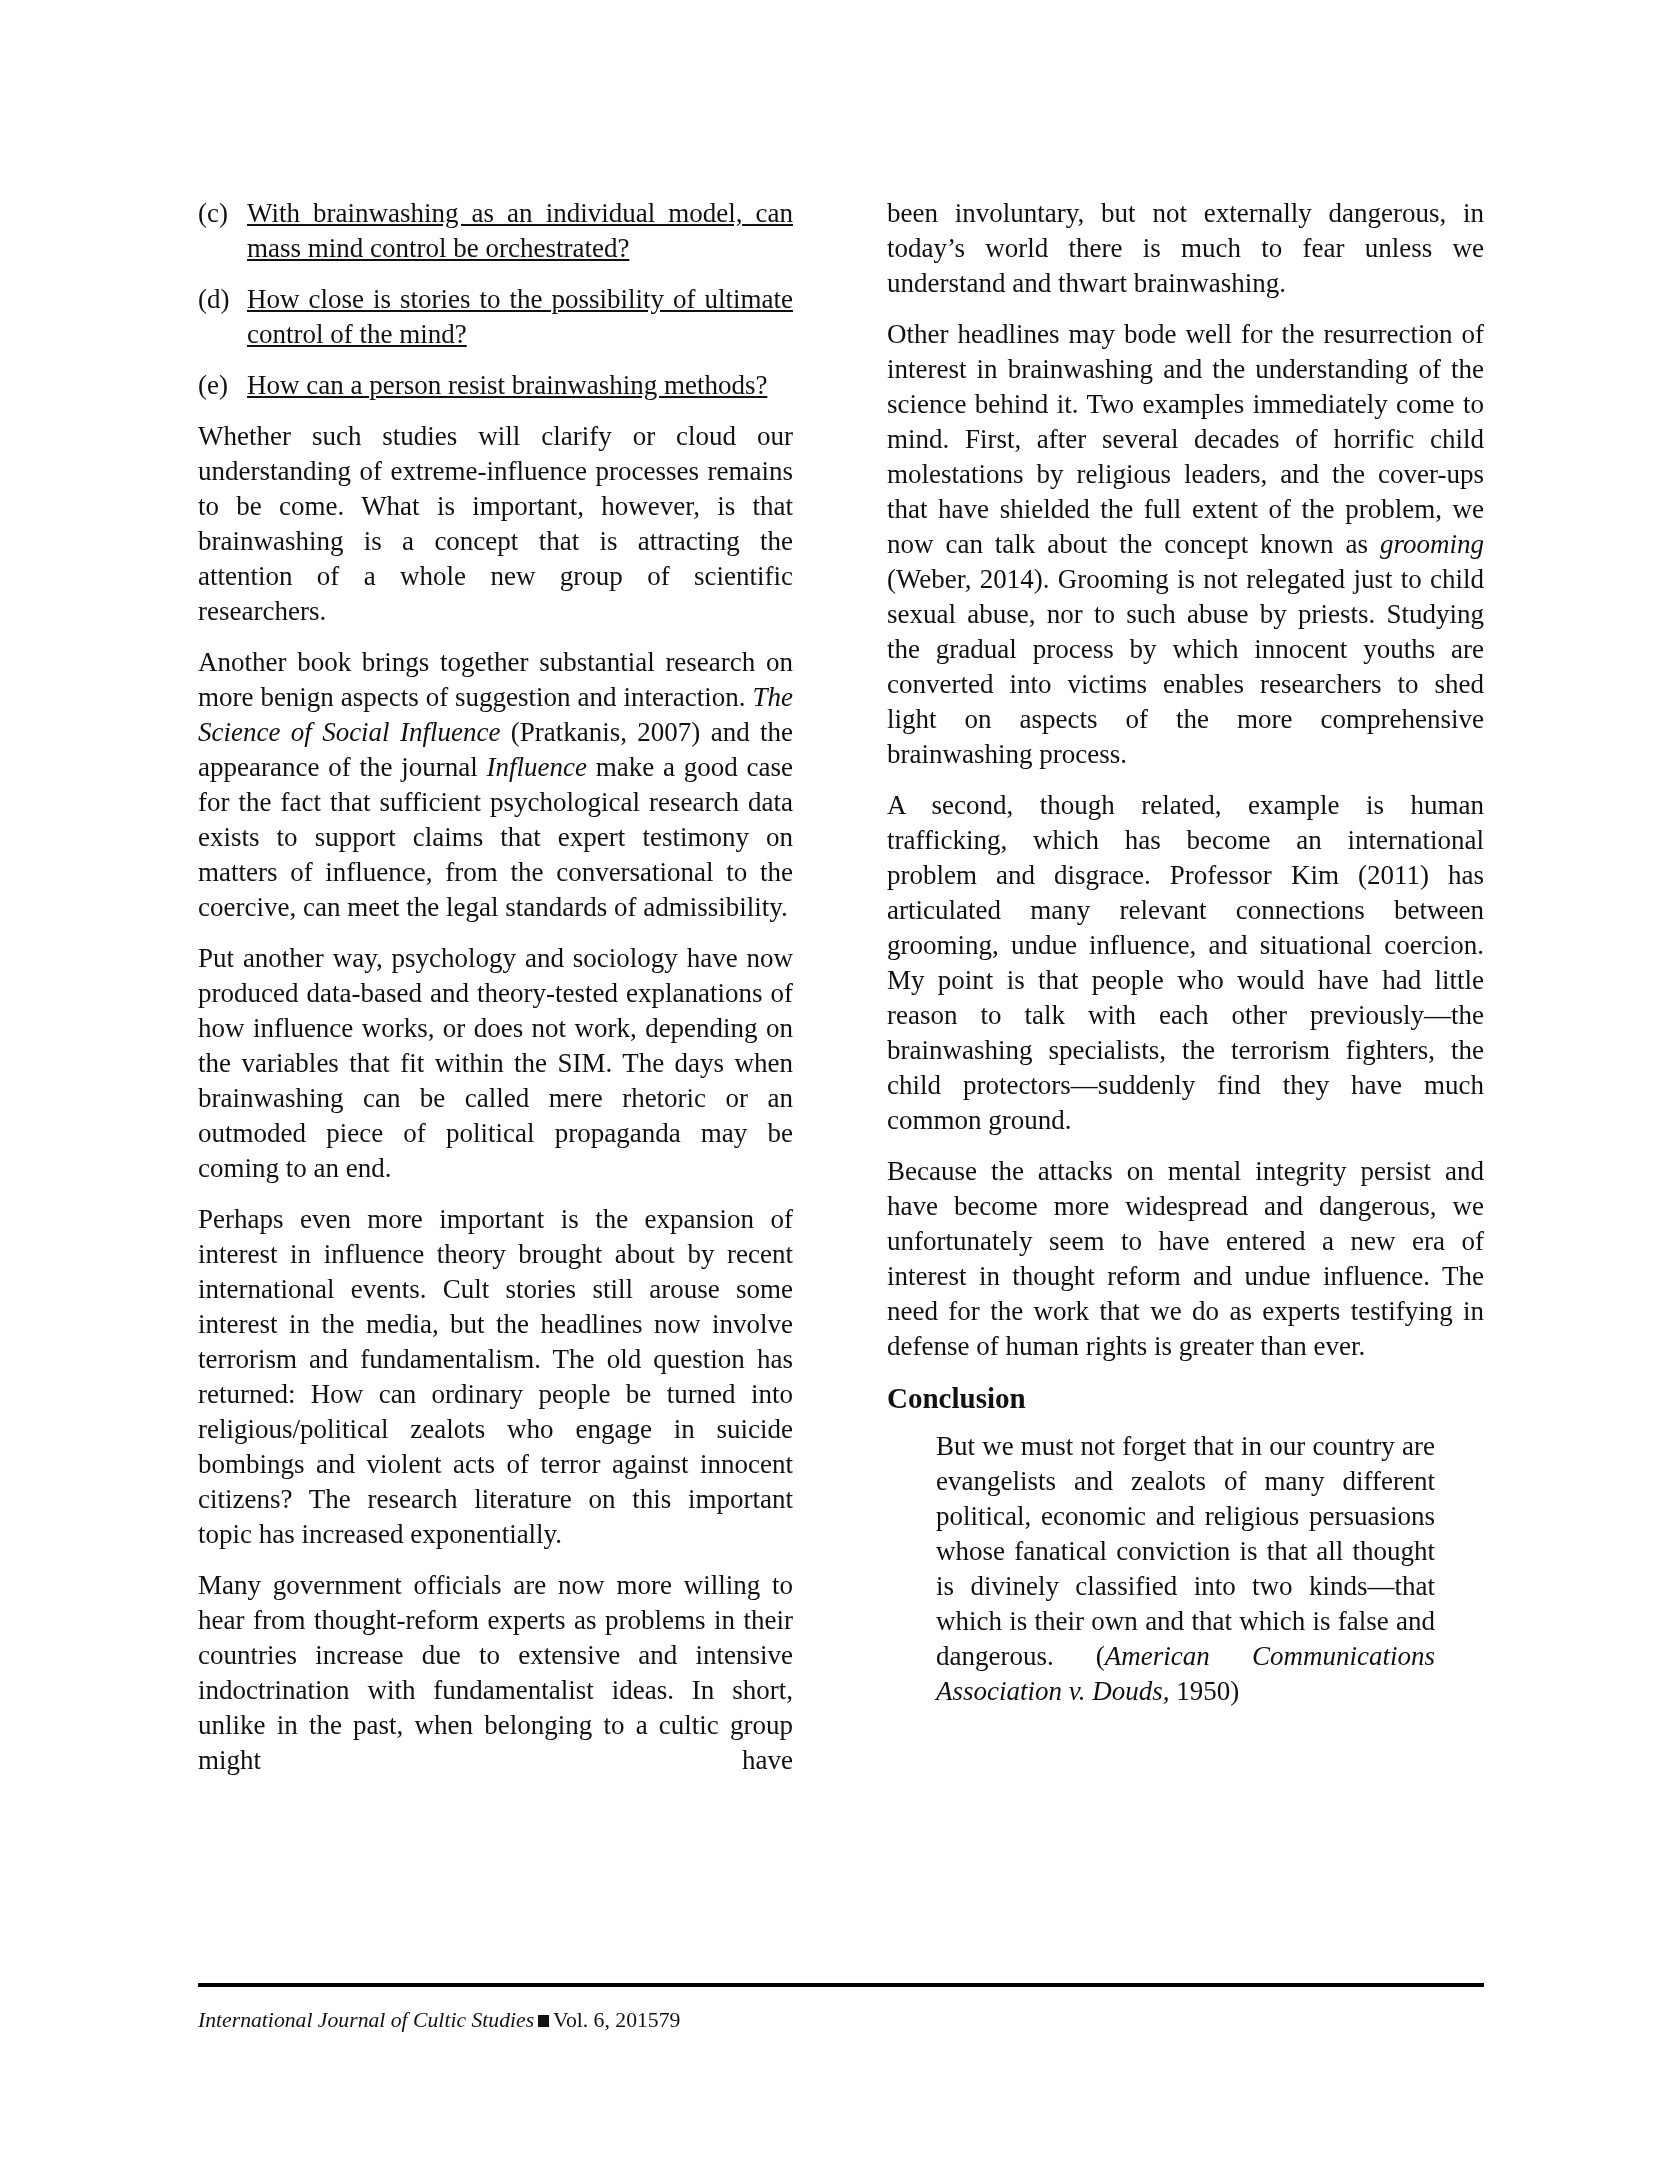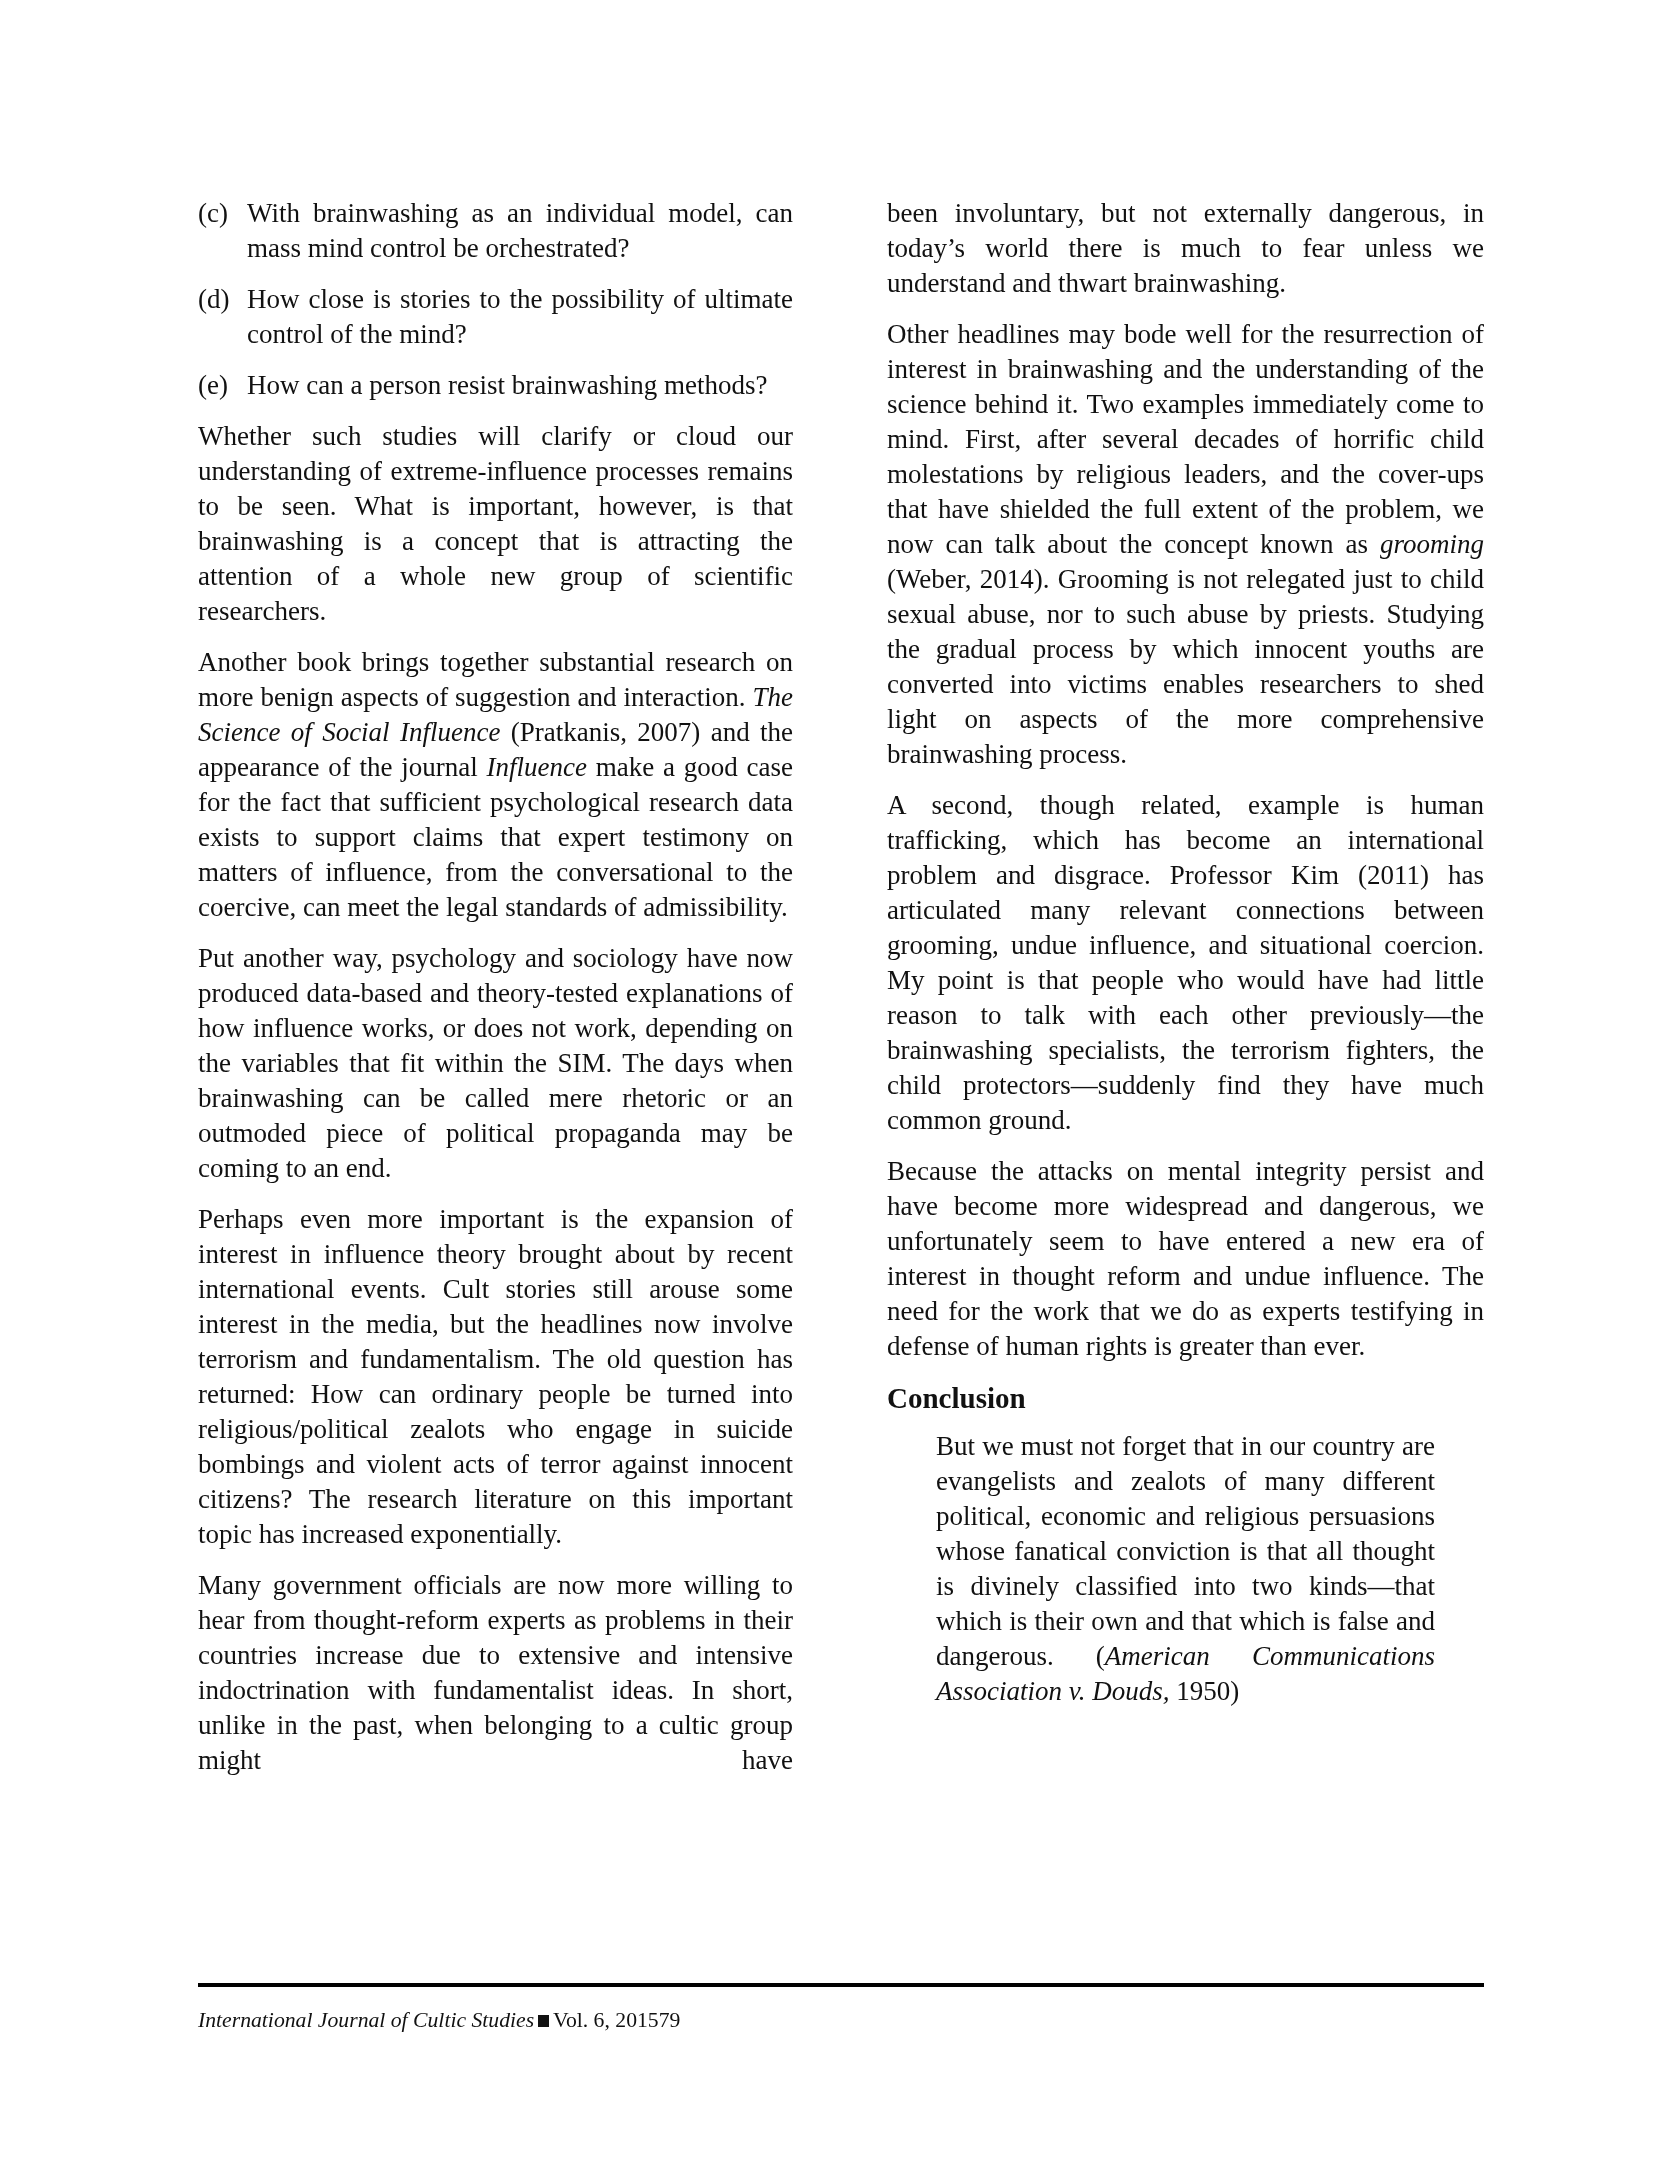--- a/index.html
+++ b/index.html
@@ -5,21 +5,21 @@
   html, body { margin:0; padding:0; background:#ffffff; }
   body { width:1680px; height:2174px; position:relative; overflow:hidden;
          font-family:"Liberation Serif", "DejaVu Serif", serif; color:#111; }
   .col { position:absolute; top:196px; font-size:27px; line-height:35px; }
   .col.left { left:198px; width:595px; }
   .col.right { left:887px; width:597px; }
   p { margin:0 0 16px 0; text-align:justify; text-align-last:left; }
   .qlist { margin:0 0 16px 0; padding:0; list-style:none; }
   .qlist li { display:flex; margin-bottom:16px; text-align:justify; }
   .qlist li .lbl { width:49px; flex:0 0 49px; }
-  .qlist li .txt { flex:1; text-align:justify; }
+  .qlist li .txt { flex:1; text-align:justify;text-decoration:underline; }
   h2 { font-size:29px; font-weight:bold; margin:3.8px 0 13px 0; line-height:36px; }
   blockquote { margin:0 0 12px 49px; width:499px; text-align:justify; }
   i { font-style:italic; }
   .rule { position:absolute; left:198px; top:1983px; width:1286px; height:3.8px; background:#000; }
   .footer { position:absolute; left:198px; top:2008px; width:1286px; font-size:21.7px; display:flex; justify-content:flex-start; }
   .footer .journal i { font-style:italic; }
   .sq { display:inline-block; width:11.3px; height:11.3px; background:#111; margin:0 3.8px 1.9px 3.8px; vertical-align:middle; }
 </style>
 </head>
 <body>
@@ -32,21 +32,21 @@
     </li>
     <li>
       <span class="lbl">(d)</span>
       <span class="txt">How close is stories to the possibility of ultimate control of the mind?</span>
     </li>
     <li>
       <span class="lbl">(e)</span>
       <span class="txt">How can a person resist brainwashing methods?</span>
     </li>
   </ul>
-  <p>Whether such studies will clarify or cloud our understanding of extreme-influence processes remains to be seen. What is important, however, is that brainwashing is a concept that is attracting the attention of a whole new group of scientific researchers.</p>
+  <p>Whether such studies will clarify or cloud our understanding of extreme-influence processes remains to be come. What is important, however, is that brainwashing is a concept that is attracting the attention of a whole new group of scientific researchers.</p>
   <p><span>Another book brings together substantial research on more benign aspects of suggestion and interaction. </span><i>The Science of Social Influence</i><span> (Pratkanis, 2007) and the appearance of the journal </span><i>Influence</i><span> make a good case for the fact that sufficient psychological research data exists to support claims that expert testimony on matters of influence, from the conversational to the coercive, can meet the legal standards of admissibility.</span></p>
   <p>Put another way, psychology and sociology have now produced data-based and theory-tested explanations of how influence works, or does not work, depending on the variables that fit within the SIM. The days when brainwashing can be called mere rhetoric or an outmoded piece of political propaganda may be coming to an end.</p>
   <p>Perhaps even more important is the expansion of interest in influence theory brought about by recent international events. Cult stories still arouse some interest in the media, but the headlines now involve terrorism and fundamentalism. The old question has returned: How can ordinary people be turned into religious/political zealots who engage in suicide bombings and violent acts of terror against innocent citizens? The research literature on this important topic has increased exponentially.</p>
   <p style="text-align-last:justify;">Many government officials are now more willing to hear from thought-reform experts as problems in their countries increase due to extensive and intensive indoctrination with fundamentalist ideas. In short, unlike in the past, when belonging to a cultic group might have</p>
 </div>
 
 <div class="col right">
   <p>been involuntary, but not externally dangerous, in today’s world there is much to fear unless we understand and thwart brainwashing.</p>
   <p><span>Other headlines may bode well for the resurrection of interest in brainwashing and the understanding of the science behind it. Two examples immediately come to mind. First, after several decades of horrific child molestations by religious leaders, and the cover-ups that have shielded the full extent of the problem, we now can talk about the concept known as </span><i>grooming</i><span> (Weber, 2014). Grooming is not relegated just to child sexual abuse, nor to such abuse by priests. Studying the gradual process by which innocent youths are converted into victims enables researchers to shed light on aspects of the more comprehensive brainwashing process.</span></p>
   <p>A second, though related, example is human trafficking, which has become an international problem and disgrace. Professor Kim (2011) has articulated many relevant connections between grooming, undue influence, and situational coercion. My point is that people who would have had little reason to talk with each other previously—the brainwashing specialists, the terrorism fighters, the child protectors—suddenly find they have much common ground.</p>

